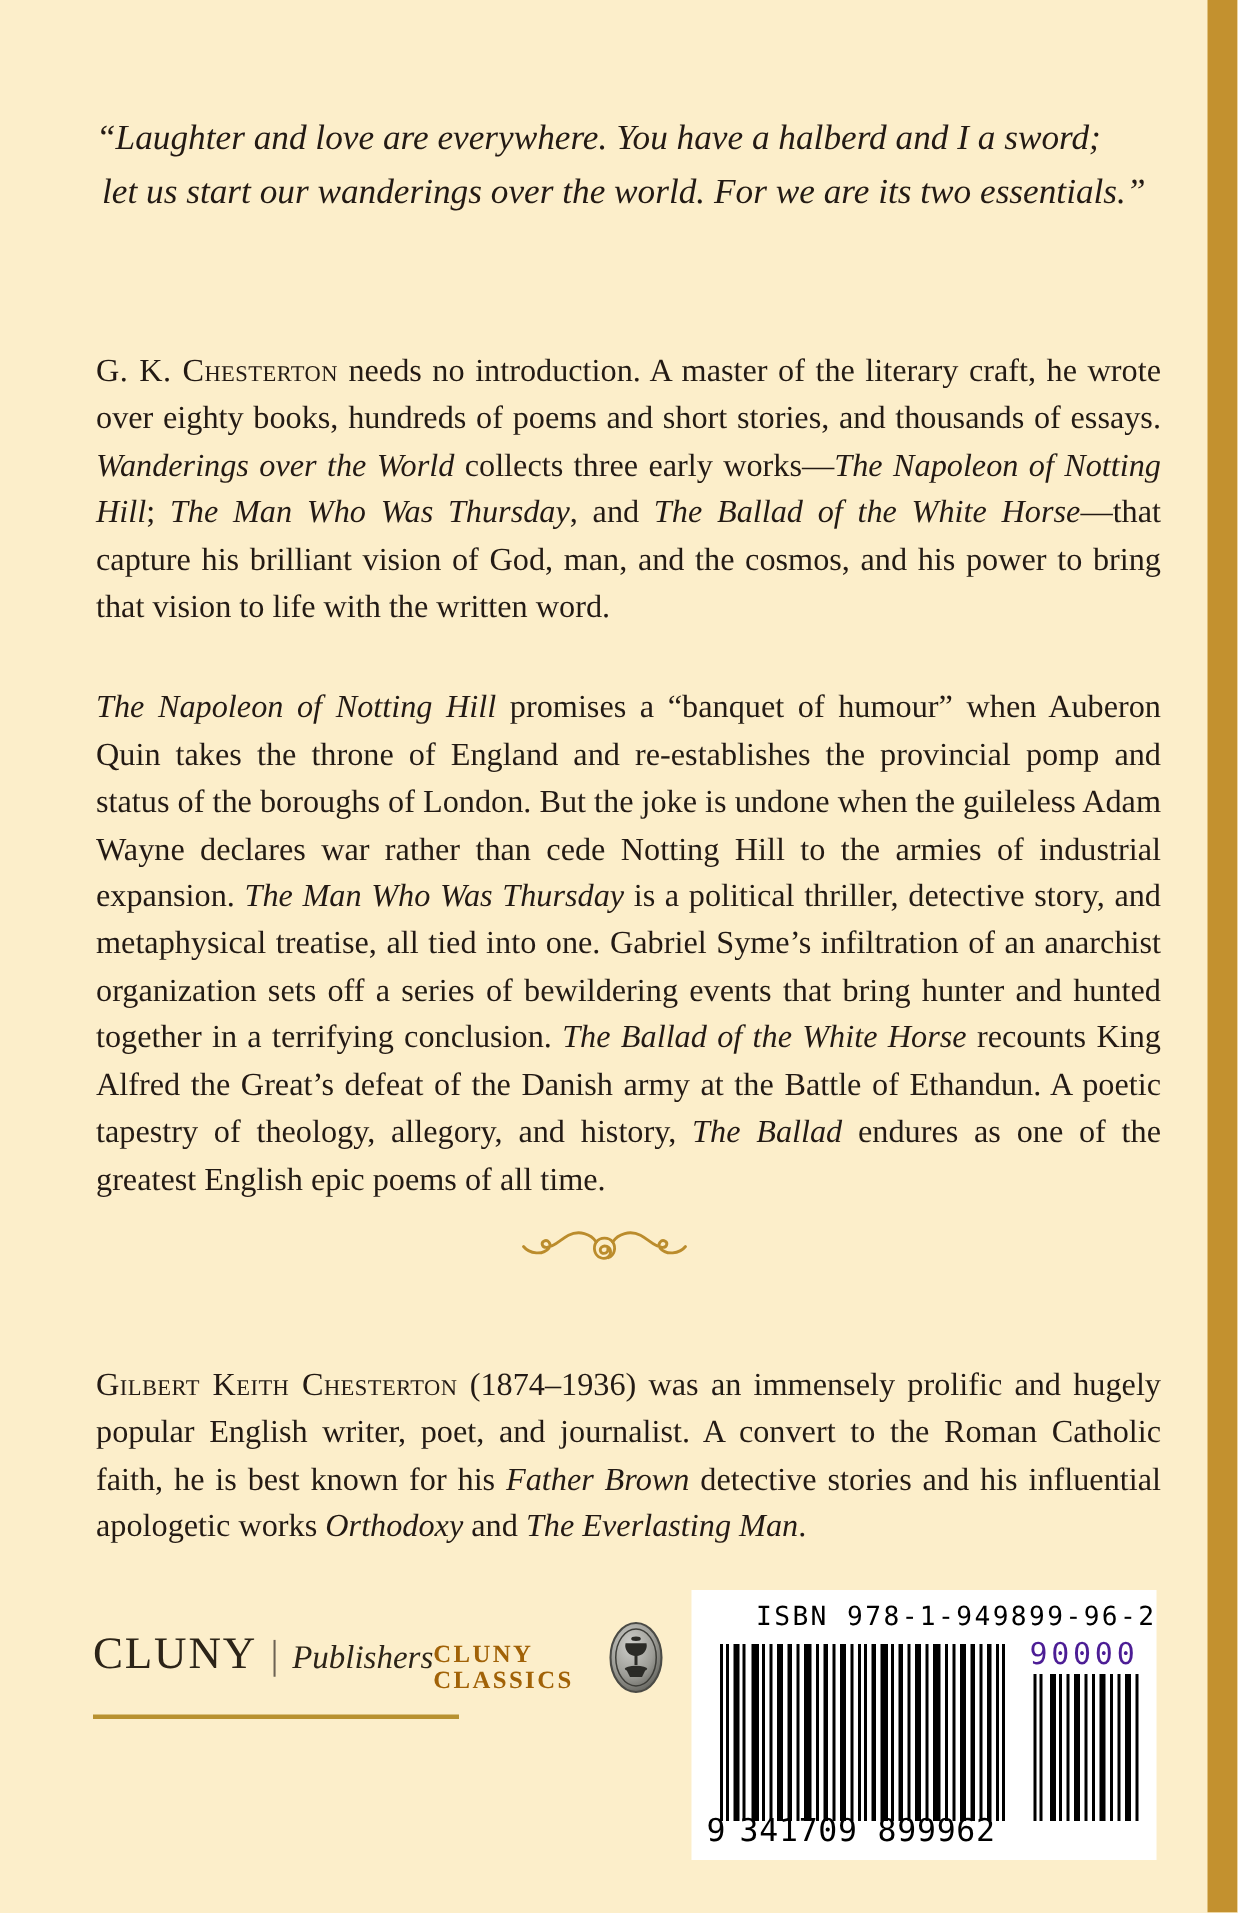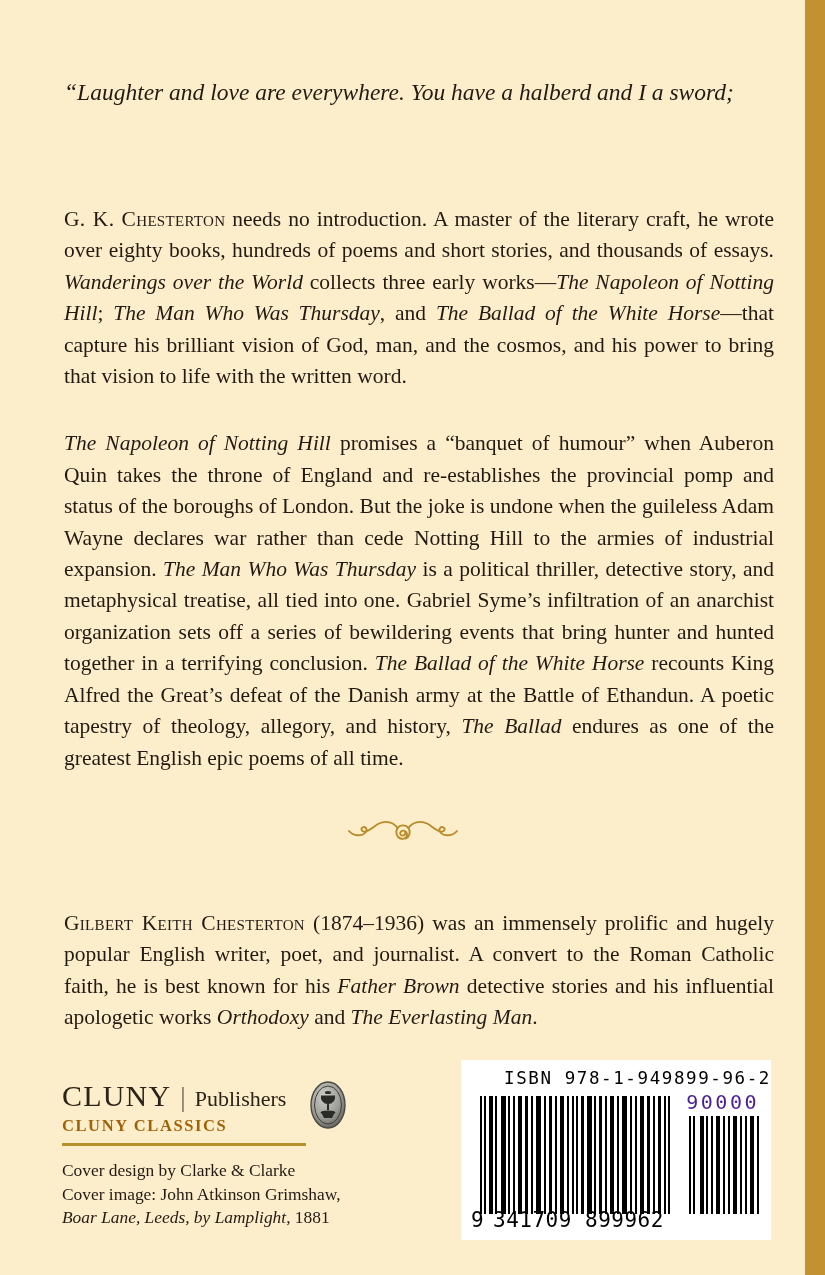--- a/index.html
+++ b/index.html
@@ -56,21 +56,21 @@
     white-space: nowrap;
   }
   .epigraph .line.second {
     padding-left: 4px;
   }
 
   
   .body-block {
     position: absolute;
     left: 64px;
-    top: 204px;
+    top: 232px;
     width: 710px;
     font-family: Liberation Serif, serif;
   }
   p.para {
     margin: 0 0 24px 0;
     font-size: 21.5px;
     line-height: 31.4px;
     text-align: justify;
     text-justify: inter-word;
     color: #231a14;
@@ -117,21 +117,21 @@
     top: 1082px;
     width: 340px;
   }
   .pub-row {
     display: flex;
     align-items: center;
     height: 52px;
   }
   .pub-names {
     display: flex;
-    flex-direction: column;
+    flex-direction: row;
     justify-content: space-between;
   }
   .pub-title-line {
     display: flex;
     align-items: baseline;
     gap: 9px;
     white-space: nowrap;
   }
   .pub-cluny {
     font-size: 30px;
@@ -140,20 +140,21 @@
     line-height: 1;
   }
   .pub-bar {
     font-size: 27px;
     color: #6d6354;
     line-height: 1;
     font-weight: 300;
   }
   .pub-publishers {
     font-size: 22px;
+    font-style: italic;
     color: #2c2418;
     line-height: 1;
   }
   .pub-classics {
     margin-top: 7px;
     font-size: 16.5px;
     letter-spacing: 1.6px;
     color: #a16207;
     font-weight: bold;
     line-height: 1;
@@ -250,20 +251,21 @@
 </style>
 </head>
 <body>
 
 <div class="cover">
 
   <div class="content">
 
     <div class="epigraph">
       <span class="line">“Laughter and love are everywhere. You have a halberd and I a sword;</span>
+      <span class="line second">let us start our wanderings over the world. For we are its two essentials.”</span>
     </div>
 
     <div class="body-block">
 
       <p class="para"><span class="smallcaps">G. K. Chesterton</span><span> needs no introduction. A master of the literary craft, he wrote over eighty books, hundreds of poems and short stories, and thousands of essays. </span><span class="ital">Wanderings over the World</span><span> collects three early works—</span><span class="ital">The Napoleon of Notting Hill</span><span>; </span><span class="ital">The Man Who Was Thursday</span><span>, and </span><span class="ital">The Ballad of the White Horse</span><span>—that capture his brilliant vision of God, man, and the cosmos, and his power to bring that vision to life with the written word.</span></p>
 
       <p class="para"><span class="ital">The Napoleon of Notting Hill</span><span> promises a “banquet of humour” when Auberon Quin takes the throne of England and re-establishes the provincial pomp and status of the boroughs of London. But the joke is undone when the guileless Adam Wayne declares war rather than cede Notting Hill to the armies of industrial expansion. </span><span class="ital">The Man Who Was Thursday</span><span> is a political thriller, detective story, and metaphysical treatise, all tied into one. Gabriel Syme’s infiltration of an anarchist organization sets off a series of bewildering events that bring hunter and hunted together in a terrifying conclusion. </span><span class="ital">The Ballad of the White Horse</span><span> recounts King Alfred the Great’s defeat of the Danish army at the Battle of Ethandun. A poetic tapestry of theology, allegory, and history, </span><span class="ital">The Ballad</span><span> endures as one of the greatest English epic poems of all time.</span></p>
 
     </div>
 
@@ -310,25 +312,20 @@
               <rect x="19" y="23" width="2" height="7"></rect>
               <path d="M13.5 33 h13 l-2.5 5 h-8 z"></path>
               <ellipse cx="20" cy="32.5" rx="7.5" ry="2"></ellipse>
             </g>
           </svg>
         </div>
       </div>
 
       <div class="gold-rule"></div>
 
-      <div class="credits">
-        <span class="cline">Cover design by Clarke &amp; Clarke</span>
-        <span class="cline">Cover image: John Atkinson Grimshaw,</span>
-        <span class="cline"><span class="ital">Boar Lane, Leeds, by Lamplight</span><span>, 1881</span></span>
-      </div>
     </div>
 
     <div class="barcode-panel">
       <div class="barcode-isbn">ISBN 978-1-949899-96-2</div>
       <div class="barcode-addon-digits">90000</div>
 
       <div class="bars-main">
         <div class="bar" style="left:0px;width:2px"></div>
         <div class="bar" style="left:4px;width:2px"></div>
         <div class="bar" style="left:9px;width:4px"></div>

